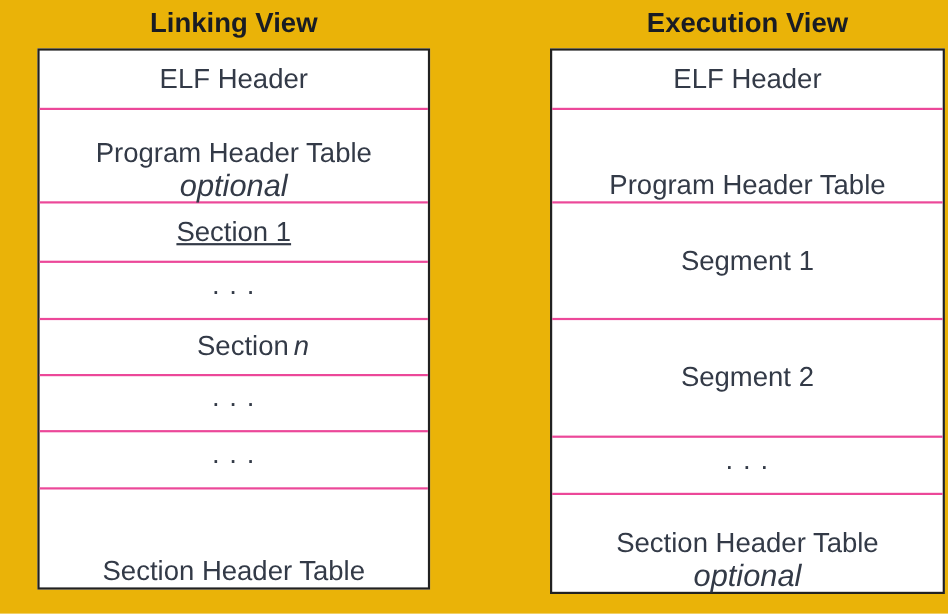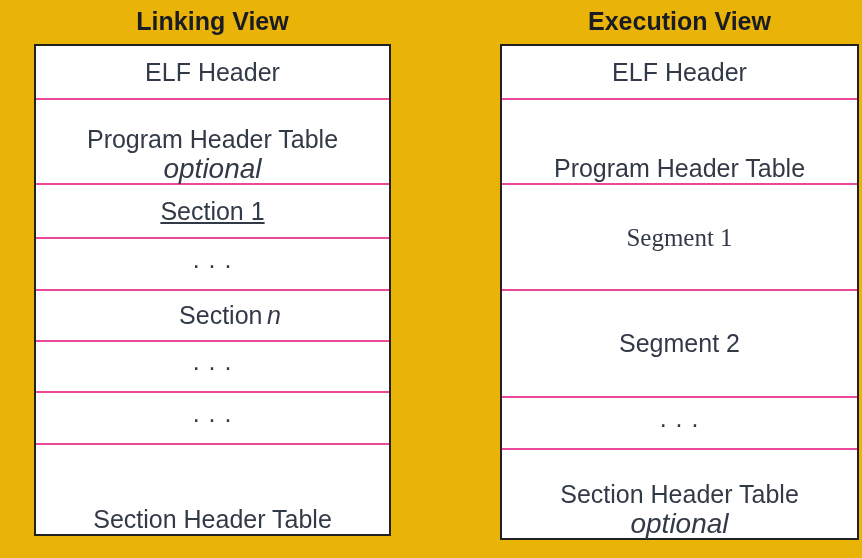--- a/index.html
+++ b/index.html
@@ -106,21 +106,21 @@
       </div>
       <div class="col">
         <div class="col-title">Execution View</div>
         <div class="box">
           <div class="row" style="height: 54px;">
             <span class="label">ELF Header</span>
           </div>
           <div class="row top" style="height: 85px;">
             <span class="label">Program Header Table</span>
           </div>
-          <div class="row" style="height: 106px; font-family: Liberation Serif, serif;">
+          <div class="row" style="height: 106px;">
             <span class="label">Segment 1</span>
           </div>
           <div class="row" style="height: 107px;">
             <span class="label">Segment 2</span>
           </div>
           <div class="row dots" style="height: 52px;">
             <span class="label">. . .</span>
           </div>
           <div class="row top" style="height: 88px;">
             <span class="label">Section Header Table</span>

